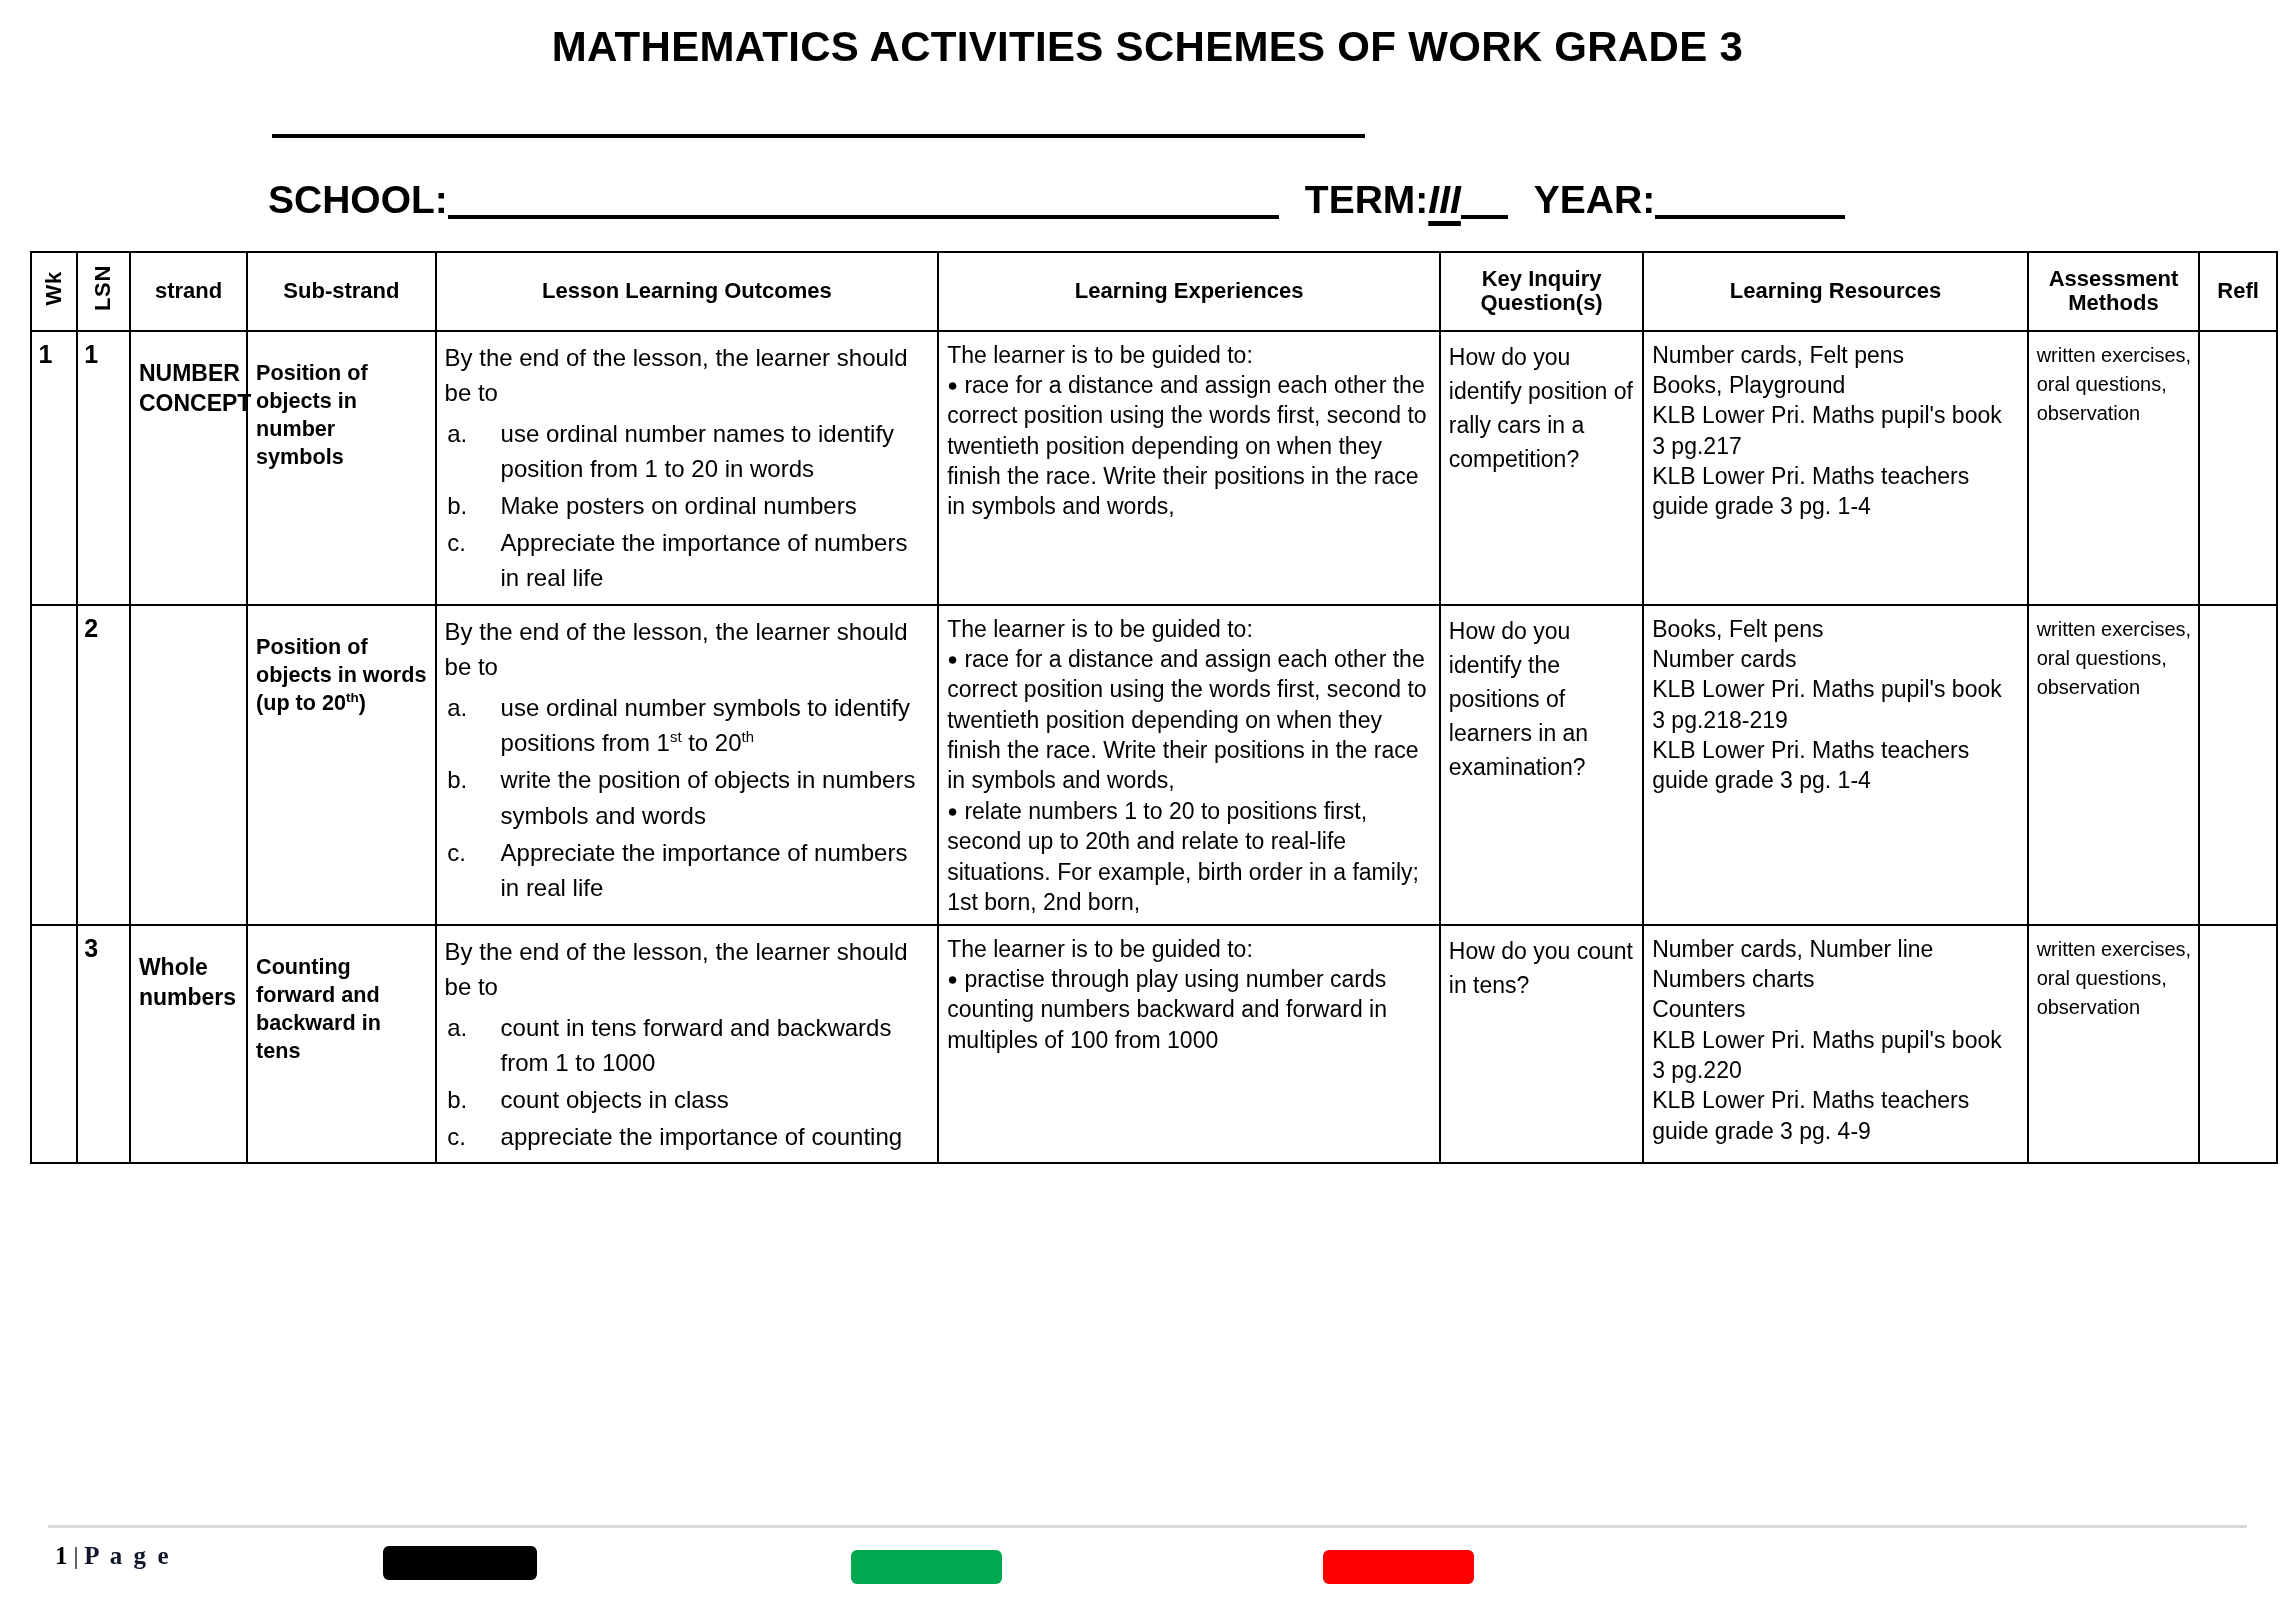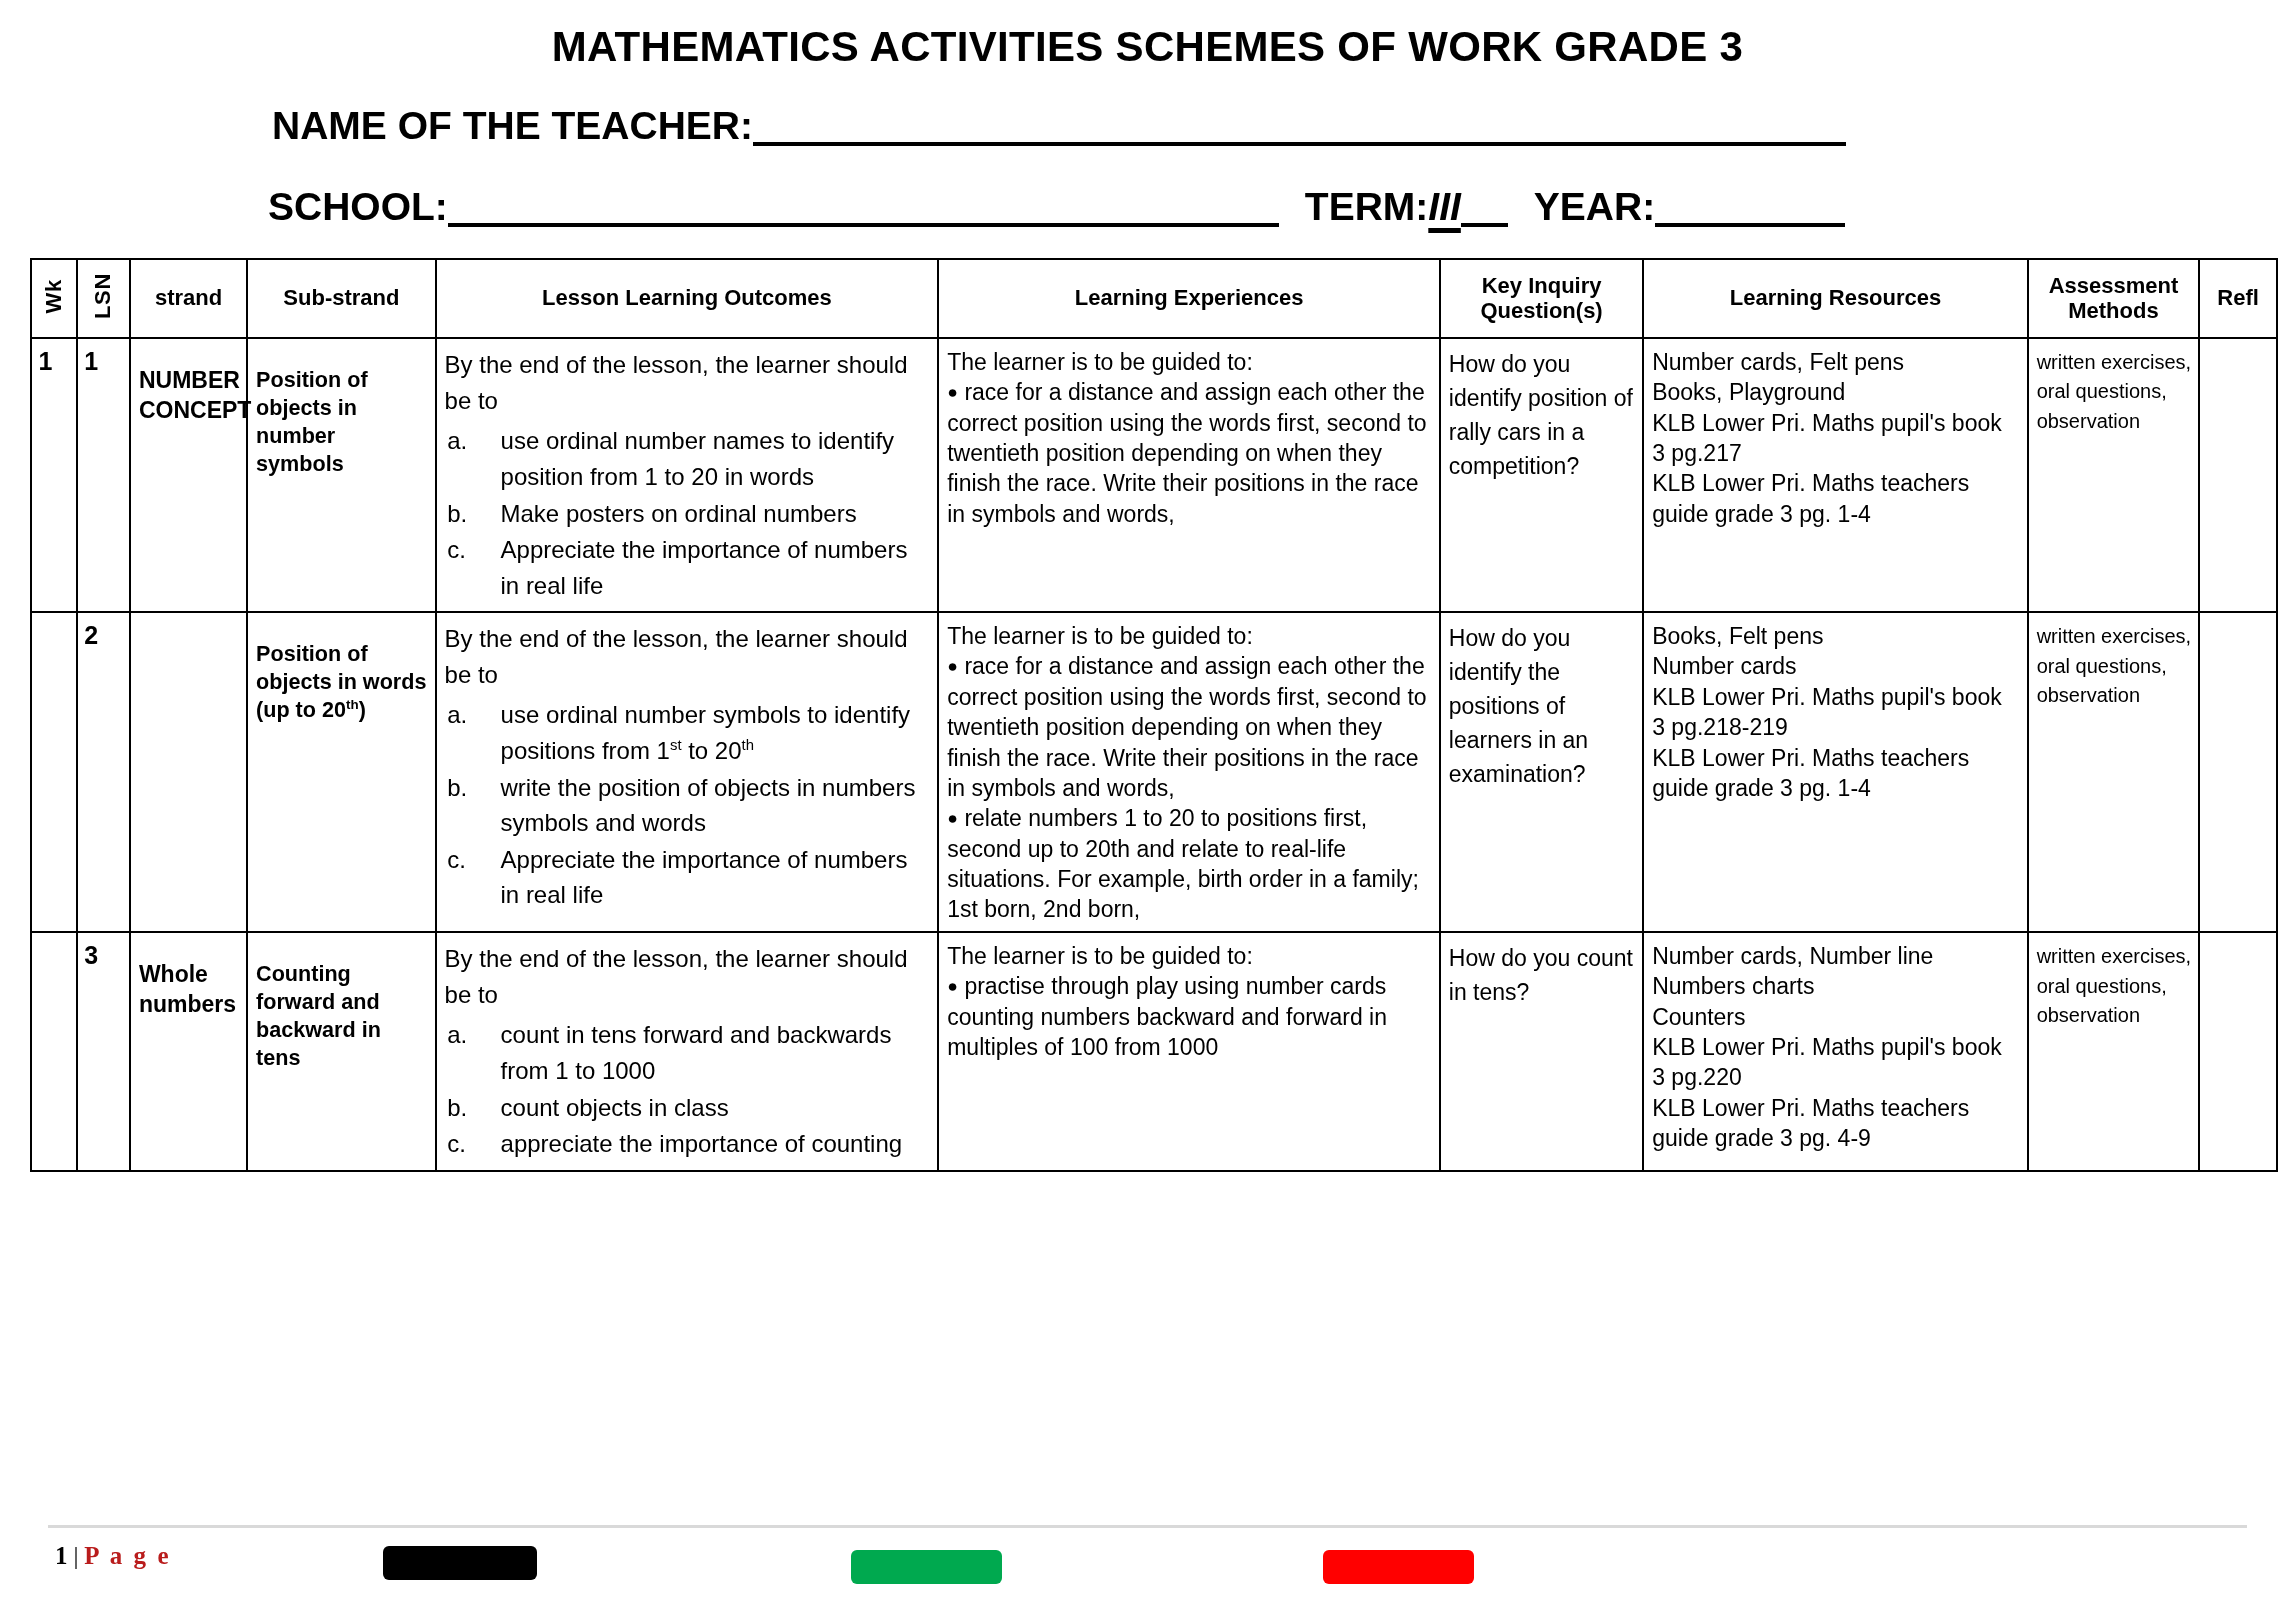--- a/index.html
+++ b/index.html
@@ -177,37 +177,36 @@
   }
   .page-num {
     position: absolute;
     top: 30px;
     left: 55px;
     font-size: 25px;
     font-weight: bold;
     font-family: "Liberation Serif", serif;
   }
   .page-num .pipe { margin: 0 5.9px; font-weight: normal; }
-  .page-num .pword { color: #b91c1c; letter-spacing: 2.6px; }
+  .page-num .pword { color: #0f172a; letter-spacing: 2.6px; }
   .bar {
     position: absolute;
     height: 34px;
     border-radius: 5.9px;
   }
   .bar-black { top: 34px; left: 383px;  width: 154px; background: #000000; }
   .bar-green { top: 38px; left: 851px; width: 151px; background: #00a94f; }
   .bar-red   { top: 38px; left: 1323px; width: 151px; background: #ff0000; }
 </style>
 </head>
 <body>
 
 <div class="doc-title">MATHEMATICS ACTIVITIES SCHEMES OF WORK GRADE 3</div>
 
 <div class="field-line field-teacher">
-  <span>NAME OF THE TEACHER:</span>
     <span class="blank blank-teacher"></span>
 </div>
 
 <div class="field-line field-school">
   <span>SCHOOL:</span>
     <span class="blank blank-school"></span>
     <span class="gap-sm"></span>
     <span>TERM:</span>
     <span class="term-val">III</span>
     <span class="blank blank-term"></span>

